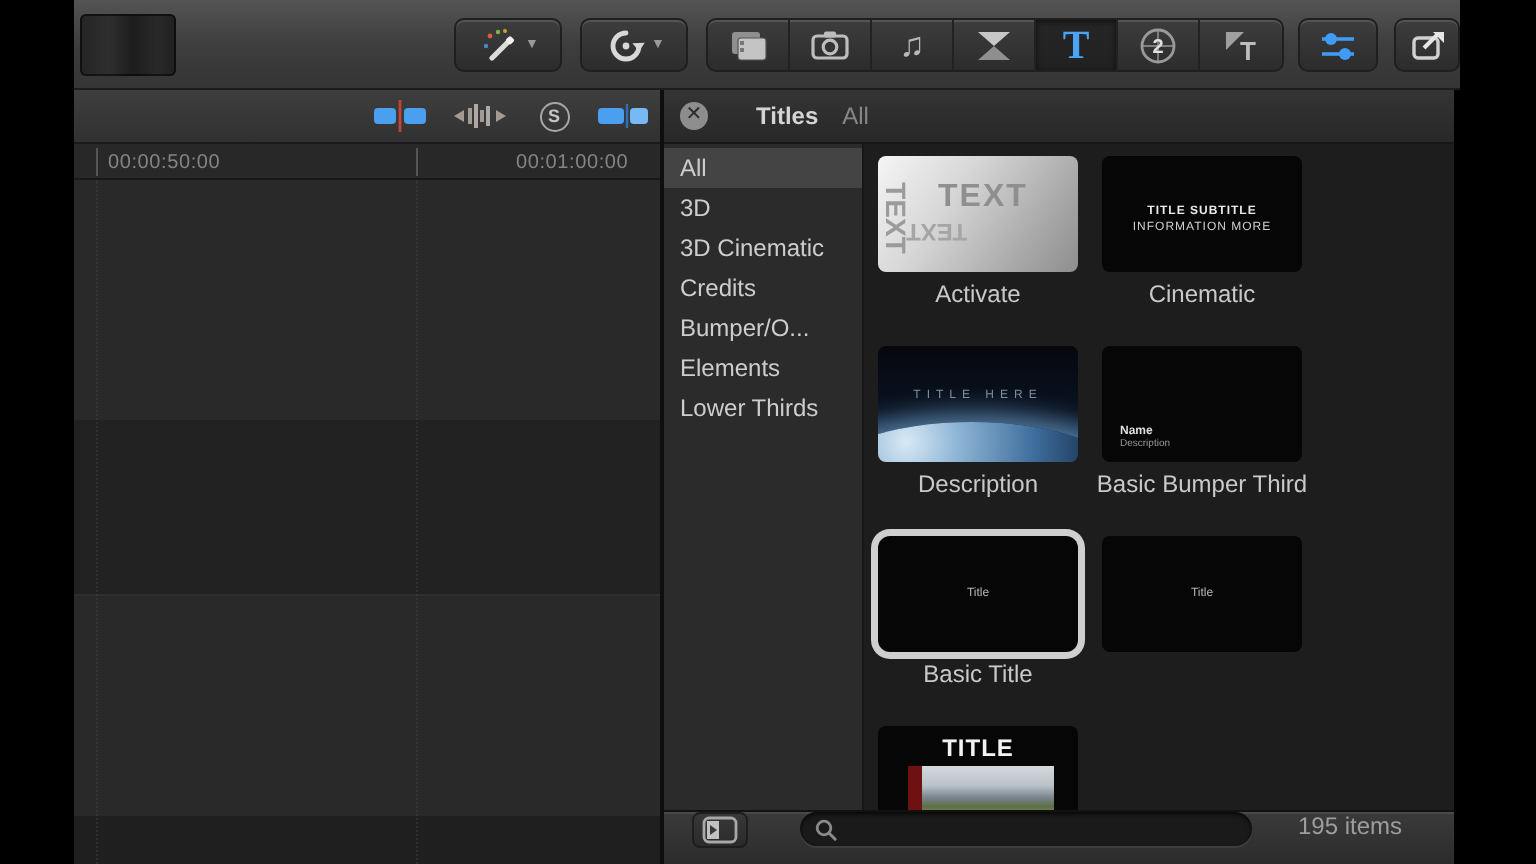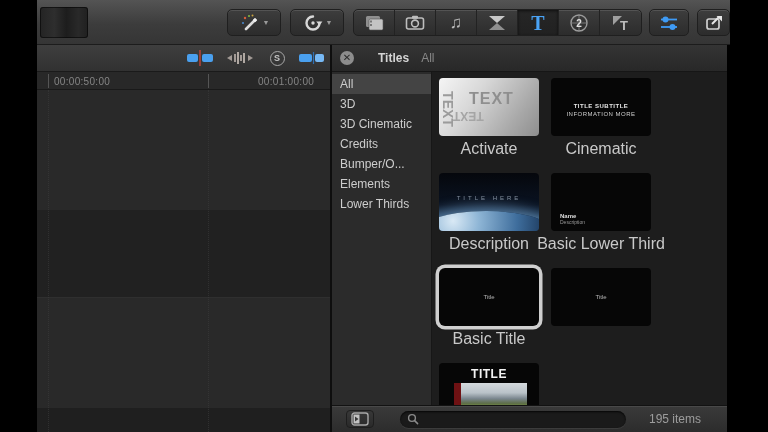--- a/index.html
+++ b/index.html
@@ -63,21 +63,21 @@
   .sb-item{height:20px;line-height:20px;padding-left:8px;font-size:12px;color:#cdcdcd;
     white-space:nowrap;overflow:hidden;}
   .sb-item.selected{background:#444;}
 
   .titles-grid{position:absolute;left:100px;top:27px;width:297px;height:333px;overflow:hidden;
     display:grid;grid-template-columns:112px 112px;grid-auto-rows:95px;justify-items:center;
     padding-top:6px;padding-left:1px;}
   .cell{width:112px;display:flex;flex-direction:column;align-items:center;}
   .thumb{position:relative;width:100px;height:58px;border-radius:4px;background:#060606;overflow:hidden;}
   .thumb.selected{box-shadow:0 0 0 3.5px #cfcfcf,0 0 0 5px #1d1d1d;border-radius:6px;}
-  .cell-label{margin-top:4px;font-size:16px;color:#c9c9c9;white-space:nowrap;}
+  .cell-label{margin-top:4px;font-size:12px;color:#c9c9c9;white-space:nowrap;}
   .tx{position:absolute;line-height:1;}
 
   .v-activate{background:linear-gradient(125deg,#f5f5f5 0%,#d8d8d8 35%,#a9a9a9 75%,#8e8e8e 100%);}
   .v-activate .tx0{top:13px;left:30px;font-size:16px;font-weight:bold;color:#8f8f8f;letter-spacing:1px;}
   .v-activate .tx1{top:24px;left:-9px;font-size:14px;font-weight:bold;color:#9b9b9b;transform:rotate(90deg);}
   .v-activate .tx2{top:32px;left:14px;font-size:12px;font-weight:bold;color:#a5a5a5;transform:rotate(180deg);}
 
   .v-assembler .tx0{top:25px;left:0;width:100%;text-align:center;font-size:6px;font-weight:bold;color:#e8e8e8;letter-spacing:.5px;}
   .v-assembler .tx1{top:33px;left:0;width:100%;text-align:center;font-size:6px;color:#cfcfcf;letter-spacing:.5px;}
 
@@ -95,21 +95,21 @@
 
   .v-basictitle .tx0,.v-plaintitle .tx0{top:26px;left:0;width:100%;text-align:center;font-size:6px;color:#b5b5b5;}
 
   .v-landscape .photo{position:absolute;left:22%;top:34%;width:66%;height:60%;
     background:linear-gradient(#d4d9dd 0%,#b9c2c8 28%,#79858d 45%,#5e6e49 58%,#7c9a3e 70%,#6d8a35 100%);}
   .v-landscape .redbar{position:absolute;left:15%;top:34%;width:7%;height:60%;background:#6e1113;}
   .v-landscape .tx0{top:5px;left:0;width:100%;text-align:center;font-size:12px;font-weight:bold;color:#f2f2f2;letter-spacing:.5px;}
 
   .bottom-bar{position:absolute;left:0;top:360px;width:100%;height:27px;
     background:linear-gradient(#3a3a3a,#2c2c2c);border-top:1px solid #121212;
-    box-shadow:inset 0 1px 0 rgba(255,255,255,.08);display:flex;align-items:center;gap:12px;}
+    box-shadow:inset 0 1px 0 rgba(255,255,255,.08);display:flex;align-items:flex-start;gap:12px;}
   .toggle-btn{width:28px;height:18px;margin-left:14px;border-radius:4px;border:1px solid #1e1e1e;
     background:linear-gradient(#383838,#2a2a2a);display:flex;align-items:center;justify-content:center;}
   .search-field{position:relative;width:226px;height:17px;margin-left:14px;border-radius:9px;
     background:#1a1a1a;box-shadow:inset 0 1px 2px rgba(0,0,0,.8),0 1px 0 rgba(255,255,255,.07);
     display:flex;align-items:center;}
   .search-input{flex:1;background:transparent;border:none;outline:none;color:#ccc;font-size:11px;height:100%;padding:0 6px 0 2px;}
   .items-count{position:absolute;right:26px;font-size:12px;color:#9d9d9d;}
 </style>
 </head>
 <body>
@@ -310,21 +310,21 @@
             <div class="earth"></div>
             <span class="tx tx0">TITLE HERE</span>
           </div>
           <div class="cell-label">Description</div>
         </div>
         <div class="cell">
           <div class="thumb v-lowerthird">
             <span class="tx tx0">Name</span>
             <span class="tx tx1">Description</span>
           </div>
-          <div class="cell-label">Basic Lower Third</div>
+          <div class="cell-label">Basic Bumper Third</div>
         </div>
         <div class="cell">
           <div class="thumb v-basictitle selected">
             <span class="tx tx0">Title</span>
           </div>
           <div class="cell-label">Basic Title</div>
         </div>
         <div class="cell">
           <div class="thumb v-plaintitle">
             <span class="tx tx0">Title</span>

